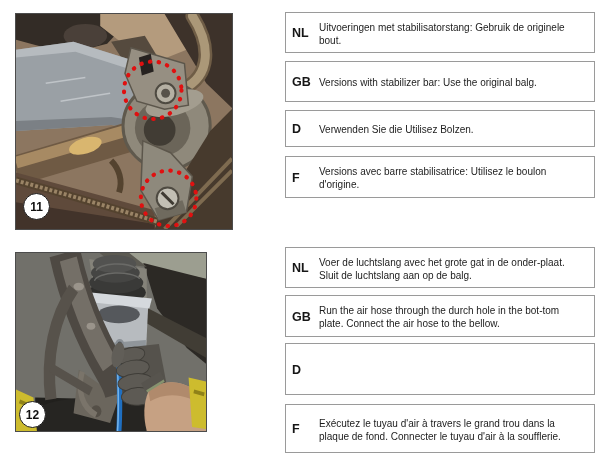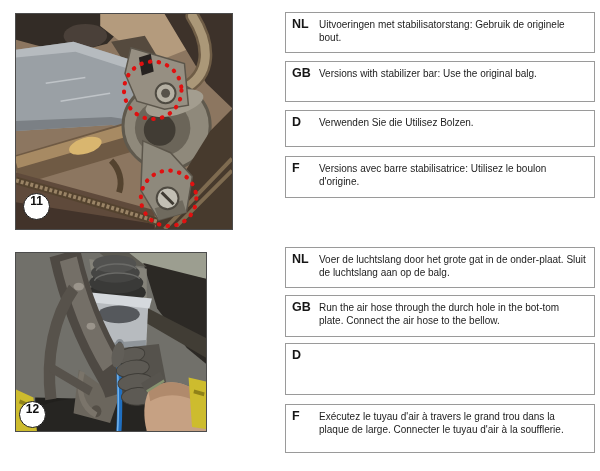--- a/index.html
+++ b/index.html
@@ -10,27 +10,27 @@
   .photo{
     position:absolute;left:15px;border:1px solid #4c4c4c;box-sizing:border-box;
     background:#857058;overflow:hidden;
   }
   .photo svg{display:block;width:100%;height:100%;}
   #photo11{top:13px;width:218px;height:217px;}
   #photo12{top:252px;width:192px;height:180px;}
   .badge{
     position:absolute;width:27px;height:27px;border-radius:50%;
     background:#ffffff;border:1.6px solid #1c1c1c;box-sizing:border-box;
-    display:flex;justify-content:center;
+    display:flex;align-items:center;justify-content:center;
     font-size:12px;font-weight:700;color:#111;z-index:5;
   }
   .ibox{
     position:absolute;left:285px;width:310px;box-sizing:border-box;
     background:#ffffff;border:1px solid #9a9a9a;
-    display:flex;align-items:flex-start;padding:5px 8px 3px 6px;
+    display:flex;align-items:center;padding:5px 8px 3px 6px;
   }
   .lang{
     flex:0 0 27px;font-size:12.5px;font-weight:700;line-height:13px;color:#161616;
   }
   .itext{
     flex:1;font-size:10px;line-height:13px;color:#1c1c1c;
   }
   .g1 .itext{font-weight:400;}
   
   #b11nl{top:12px;height:41px;}
@@ -180,27 +180,27 @@
     <span class="lang">D</span>
     <span class="itext">Verwenden Sie die Utilisez Bolzen.</span>
   </div>
   <div class="ibox g1" id="b11f">
     <span class="lang">F</span>
     <span class="itext">Versions avec barre  stabilisatrice: Utilisez le boulon d'origine.</span>
   </div>
 
   <div class="ibox g2" id="b12nl">
     <span class="lang">NL</span>
-    <span class="itext">Voer de luchtslang door het grote gat in de onder-plaat. Sluit de luchtslang aan op de balg.</span>
+    <span class="itext">Voer de luchtslang avec het grote gat in de onder-plaat. Sluit de luchtslang aan op de balg.</span>
   </div>
   <div class="ibox g2" id="b12gb">
     <span class="lang">GB</span>
     <span class="itext">Run the air hose through the durch hole in the bot-tom plate. Connect the air hose to the bellow.</span>
   </div>
   <div class="ibox g2" id="b12d">
     <span class="lang">D</span>
   </div>
   <div class="ibox g2" id="b12f">
     <span class="lang">F</span>
-    <span class="itext">Exécutez le tuyau d'air à travers le grand trou dans la plaque de large. Connecter le tuyau d'air à la soufflerie.</span>
+    <span class="itext">Exécutez le tuyau d'air à travers le grand trou dans la plaque de fond. Connecter le tuyau d'air à la soufflerie.</span>
   </div>
 
 </div>
 
 </body></html>

